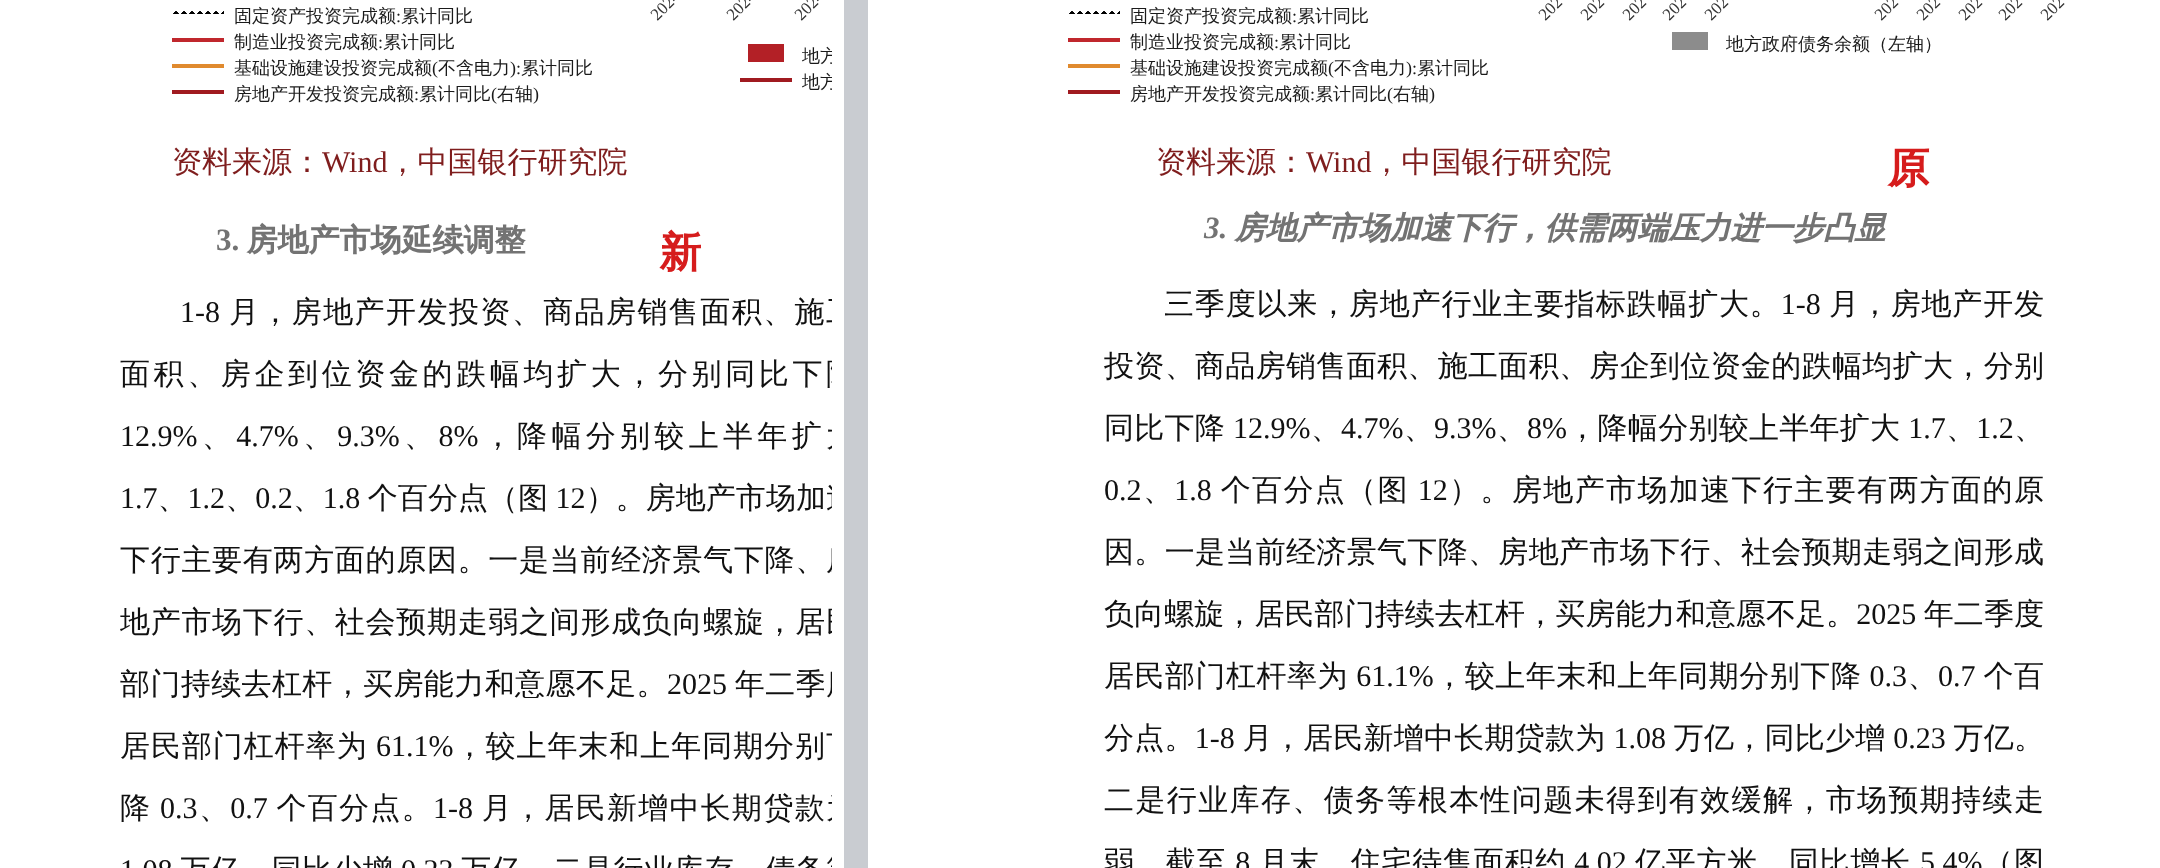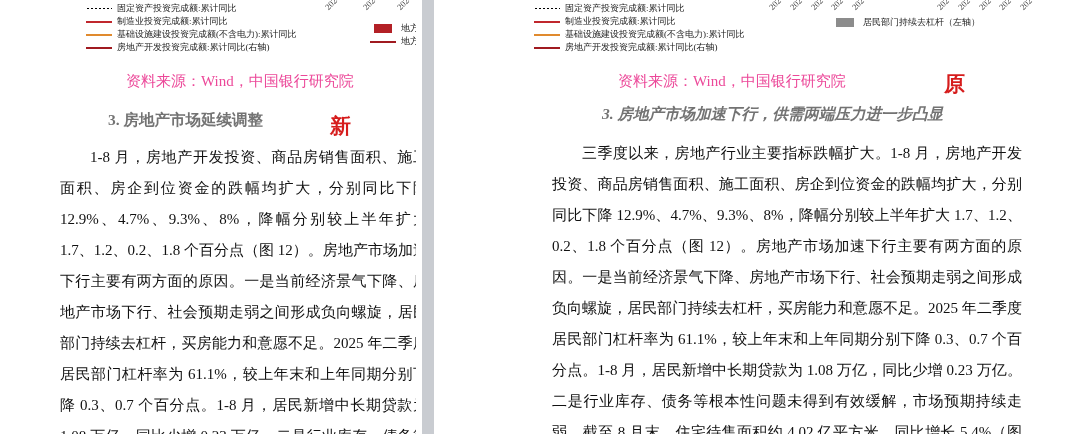--- a/index.html
+++ b/index.html
@@ -45,21 +45,20 @@
   
   .legend {
     position: absolute;
     font-size: 9px;
     line-height: 13px;
     color: #1a1a1a;
     white-space: nowrap;
   }
   .legend-row {
     display: flex;
-    align-items: center;
     height: 13px;
   }
   .swatch {
     display: inline-block;
     width: 26px;
     height: 9px;
     margin-right: 5px;
     position: relative;
     flex: 0 0 26px;
   }
@@ -126,23 +125,22 @@
     color: #333;
     transform: rotate(-45deg);
     transform-origin: left bottom;
     white-space: nowrap;
   }
 
   
   .source {
     position: absolute;
     font-size: 15px;
-    color: #ec4899;
-    white-space: nowrap;
-    margin-left: 40px;
+    color: #7f1d1d;
+    white-space: nowrap;
   }
   .heading {
     position: absolute;
     font-size: 15.5px;
     font-weight: bold;
     color: #737373;
     white-space: nowrap;
   }
   .stamp {
     position: absolute;
@@ -253,21 +251,21 @@
       <span class="tick">202</span>
       <span class="tick">202</span>
       <span class="tick">202</span>
       <span class="tick">202</span>
       <span class="tick">202</span>
     </div>
 
     <div class="legend" style="left: 398px; top: 16px;">
       <div class="legend-row">
         <span class="swatch sw-bar-grey"></span>
-        <span>居民部门持续去杠杆（左轴）</span>
+        <span>地方政府债务余额（左轴）</span>
       </div>
     </div>
 
     <div class="ticks" style="left: 508px; top: 2px; gap: 8px;">
       <span class="tick">202</span>
       <span class="tick">202</span>
       <span class="tick">202</span>
       <span class="tick">202</span>
       <span class="tick">202</span>
     </div>

